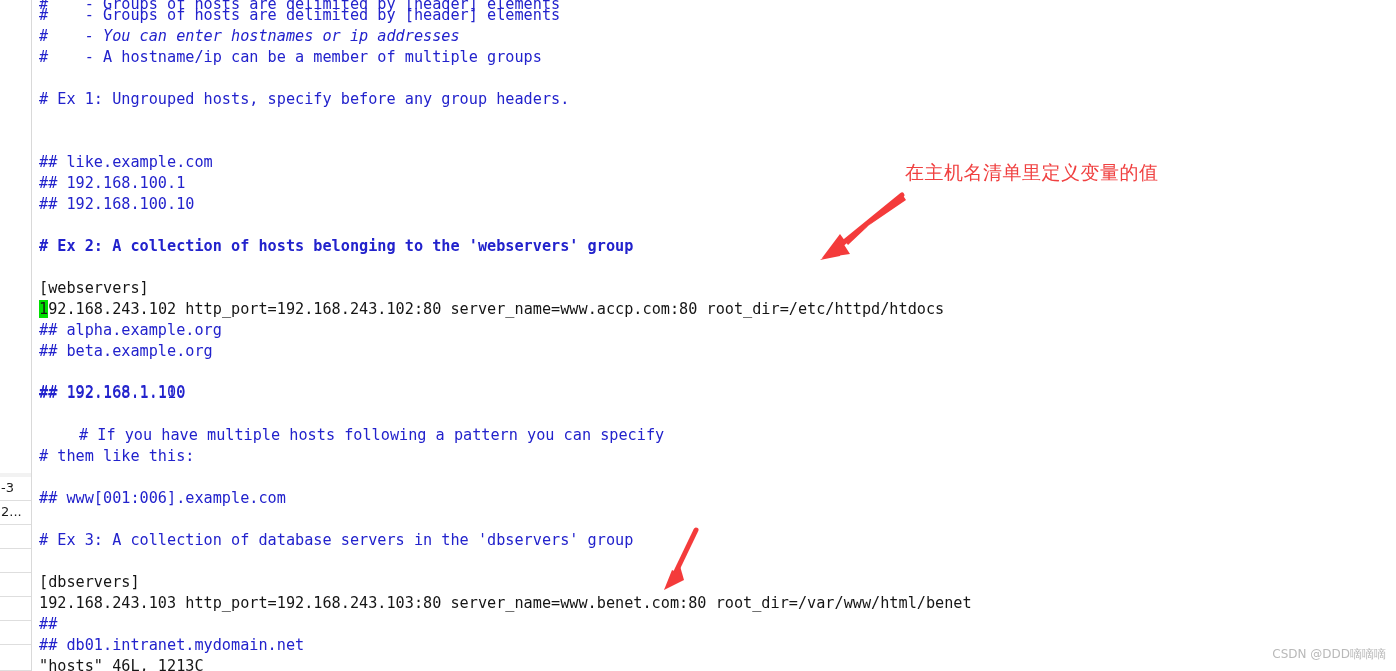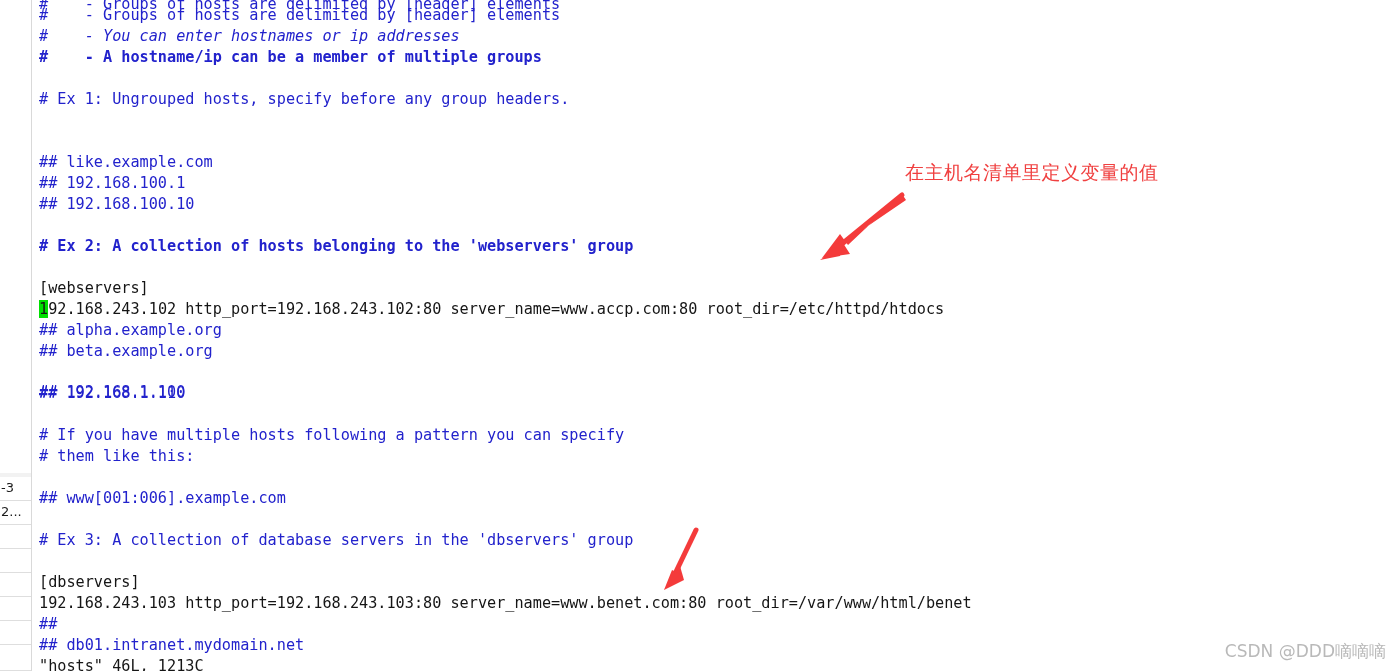--- a/index.html
+++ b/index.html
@@ -95,21 +95,21 @@
   }
   #arrow-top { left: 810px; top: 190px; }
   #arrow-bottom { left: 650px; top: 522px; }
 
   
   #watermark {
     position: absolute;
     right: 10px;
     bottom: 8px;
     font-family: "DejaVu Sans", "Liberation Sans", sans-serif;
-    font-size: 17px;
+    font-size: 12px;
     color: #b9b9b9;
     white-space: nowrap;
   }
 </style>
 </head>
 <body>
 
 <div id="left-panel">
   <div class="panel-gap"></div>
   <div class="panel-divider"></div>
@@ -120,38 +120,38 @@
     <div class="panel-row" style="top: 573px; height: 24px;"></div>
     <div class="panel-row" style="top: 597px; height: 24px;"></div>
     <div class="panel-row" style="top: 621px; height: 24px;"></div>
     <div class="panel-row" style="top: 645px; height: 26px;"></div>
   </div>
 
 <div id="editor">
     <div class="code-line" style="top: -6px;">#    - Groups of hosts are delimited by [header] elements</div>
     <div class="code-line" style="top: 5px;">#    - Groups of hosts are delimited by [header] elements</div>
     <div class="code-line" style="top: 26px; font-style: italic;">#    - You can enter hostnames or ip addresses</div>
-    <div class="code-line" style="top: 47px; font-weight: bold;">#    - A hostname/ip can be a member of multiple groups</div>
+    <div class="code-line" style="top: 47px;">#    - A hostname/ip can be a member of multiple groups</div>
     <div class="code-line" style="top: 68px;"></div>
     <div class="code-line" style="top: 89px;"># Ex 1: Ungrouped hosts, specify before any group headers.</div>
     <div class="code-line" style="top: 110px;"></div>
     <div class="code-line" style="top: 152px;">## like.example.com</div>
     <div class="code-line" style="top: 173px;">## 192.168.100.1</div>
     <div class="code-line" style="top: 194px;">## 192.168.100.10</div>
     <div class="code-line" style="top: 215px;"></div>
     <div class="code-line" style="top: 236px; font-weight: bold;"># Ex 2: A collection of hosts belonging to the 'webservers' group</div>
     <div class="code-line" style="top: 257px;"></div>
     <div class="code-line plain" style="top: 278px;">[webservers]</div>
     <div class="code-line plain" style="top: 299px;"><span class="cursor-char">1</span>92.168.243.102 http_port=192.168.243.102:80 server_name=www.accp.com:80 root_dir=/etc/httpd/htdocs</div>
     <div class="code-line" style="top: 320px;">## alpha.example.org</div>
     <div class="code-line" style="top: 341px;">## beta.example.org</div>
     <div class="code-line" style="top: 362px; margin-top: 20px;">## 192.168.1.100</div>
     <div class="code-line" style="top: 383px;">## 192.168.1.110</div>
     <div class="code-line" style="top: 404px;"></div>
-    <div class="code-line" style="top: 425px;"># If you have multiple hosts following a pattern you can specify</div>
+    <div class="code-line" style="top: 425px; margin-left: 40px;"># If you have multiple hosts following a pattern you can specify</div>
     <div class="code-line" style="top: 446px;"># them like this:</div>
     <div class="code-line" style="top: 467px;"></div>
     <div class="code-line" style="top: 488px;">## www[001:006].example.com</div>
     <div class="code-line" style="top: 509px;"></div>
     <div class="code-line" style="top: 530px;"># Ex 3: A collection of database servers in the 'dbservers' group</div>
     <div class="code-line" style="top: 551px;"></div>
     <div class="code-line plain" style="top: 572px;">[dbservers]</div>
     <div class="code-line plain" style="top: 593px;">192.168.243.103 http_port=192.168.243.103:80 server_name=www.benet.com:80 root_dir=/var/www/html/benet</div>
     <div class="code-line" style="top: 614px;">##</div>
     <div class="code-line" style="top: 635px;">## db01.intranet.mydomain.net</div>

